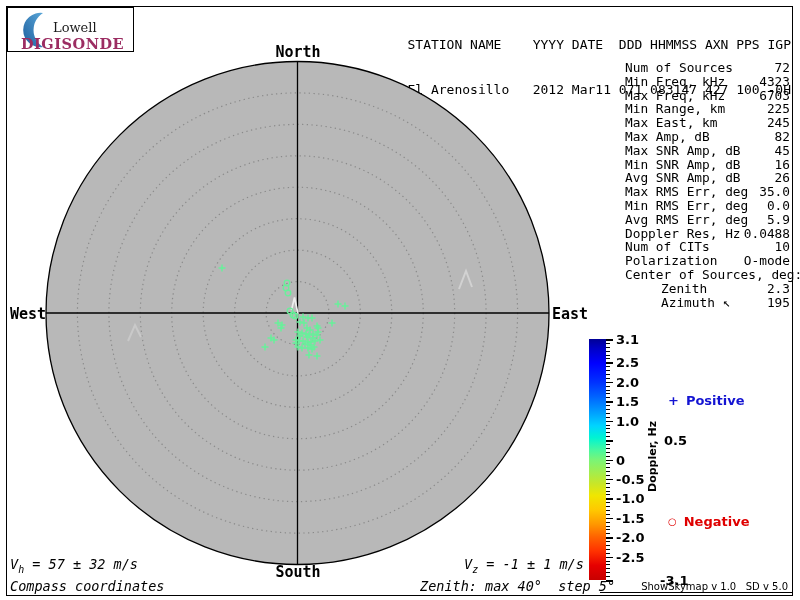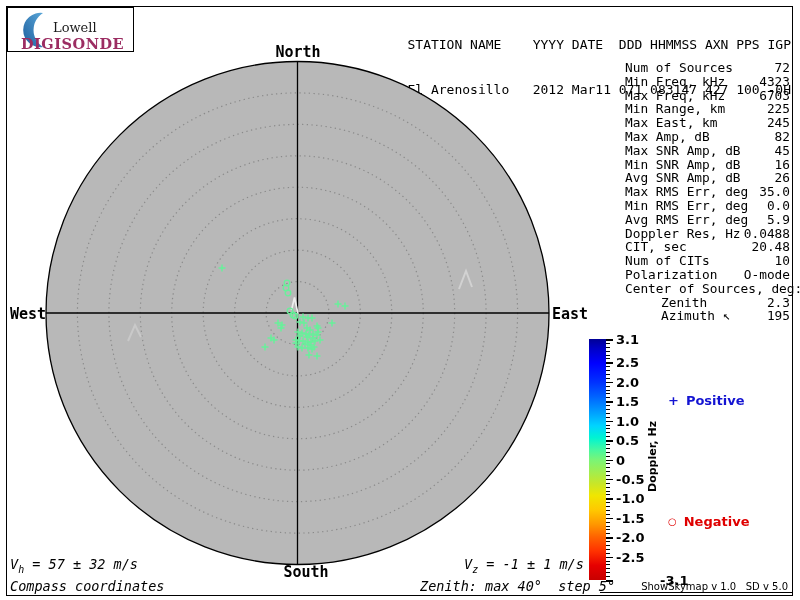--- a/index.html
+++ b/index.html
@@ -20,21 +20,21 @@
   .srow{display:flex;justify-content:space-between;height:13.8px;line-height:13.8px;white-space:pre;padding-left:32px;}
   .srow.ind{padding-left:68px;}
   
   #sky{left:0;top:0;}
   .ring{fill:none;stroke:#8a8a8a;stroke-width:1.2;stroke-dasharray:1.3 3.4;}
   .plus{stroke:var(--green,#68f09a);stroke-width:1.5;fill:none;}
   .oc{stroke:var(--green,#68f09a);stroke-width:1.3;fill:none;}
   
   .compass{font-weight:bold;font-size:15px;}
   #north{left:272px;top:43px;width:52px;text-align:center;}
-  #south{left:272px;top:563px;width:52px;text-align:center;margin-left:8px;}
+  #south{left:272px;top:563px;width:52px;text-align:center;}
   #east{left:552px;top:305px;}
   #west{left:8px;top:305px;width:38px;text-align:right;}
   
   #cbBar{left:589px;top:339px;width:17px;height:241px;
     background:linear-gradient(to bottom,
       #000096 0%, #0000c8 4%, #0000ff 10%, #0032ff 18%, #0064ff 24%, #00a4ff 31%,
       #00d4ff 36%, #00f4d2 41%, #46f8a0 46%, #78f578 50%, #a0ee50 55%, #c8e628 60%,
       #f0e600 65%, #ffc800 71%, #ff9600 77%, #ff6400 82%, #ff3200 88%, #e60000 94%, #c80000 100%);}
   .cbtick{position:absolute;left:606px;width:4px;height:1px;background:#000;}
   .cbtick.maj{width:7px;height:1.5px;}
@@ -89,21 +89,20 @@
       <div class="srow"><span>Min Range, km</span><span>225</span></div>
       <div class="srow"><span>Max East, km</span><span>245</span></div>
       <div class="srow"><span>Max Amp, dB</span><span>82</span></div>
       <div class="srow"><span>Max SNR Amp, dB</span><span>45</span></div>
       <div class="srow"><span>Min SNR Amp, dB</span><span>16</span></div>
       <div class="srow"><span>Avg SNR Amp, dB</span><span>26</span></div>
       <div class="srow"><span>Max RMS Err, deg</span><span>35.0</span></div>
       <div class="srow"><span>Min RMS Err, deg</span><span>0.0</span></div>
       <div class="srow"><span>Avg RMS Err, deg</span><span>5.9</span></div>
       <div class="srow"><span>Doppler Res, Hz</span><span>0.0488</span></div>
-      <div class="srow"><span>CIT, sec</span><span>20.48</span></div>
       <div class="srow"><span>Num of CITs</span><span>10</span></div>
       <div class="srow"><span>Polarization</span><span>O-mode</span></div>
       <div class="srow"><span>Center of Sources, deg:</span><span></span></div>
       <div class="srow ind"><span>Zenith</span><span>2.3</span></div>
       <div class="srow ind"><span>Azimuth ↖</span><span>195</span></div>
     </div>
 
   <svg id="sky" class="abs" width="800" height="600" viewBox="0 0 800 600">
     <circle cx="297.5" cy="313" r="251.5" fill="#b8b8b8" stroke="#000" stroke-width="1.3"></circle>
     <g>
@@ -244,21 +243,21 @@
       <div class="cbtick" style="top: 564.452px;"></div>
       <div class="cbtick" style="top: 568.339px;"></div>
       <div class="cbtick" style="top: 572.226px;"></div>
       <div class="cbtick" style="top: 576.113px;"></div>
       <div class="cbtick maj" style="top: 580px;"></div>
       <div class="cblabel" style="top: 332px; text-align: right;">3.1</div>
       <div class="cblabel" style="top: 355.323px;">2.5</div>
       <div class="cblabel" style="top: 374.758px;">2.0</div>
       <div class="cblabel" style="top: 394.194px;">1.5</div>
       <div class="cblabel" style="top: 413.629px;">1.0</div>
-      <div class="cblabel" style="top: 433.065px;">0.5</div>
+      <div class="cblabel" style="top: 433.065px; margin-left: 48px;">0.5</div>
       <div class="cblabel" style="top: 452.5px;">0</div>
       <div class="cblabel" style="top: 471.935px;">-0.5</div>
       <div class="cblabel" style="top: 491.371px;">-1.0</div>
       <div class="cblabel" style="top: 510.806px;">-1.5</div>
       <div class="cblabel" style="top: 530.242px;">-2.0</div>
       <div class="cblabel" style="top: 549.677px;">-2.5</div>
       <div class="cblabel" style="top: 573px; margin-left: 44px;">-3.1</div>
     </div>
   <div id="cbTitle" class="abs">Doppler, Hz</div>
 

